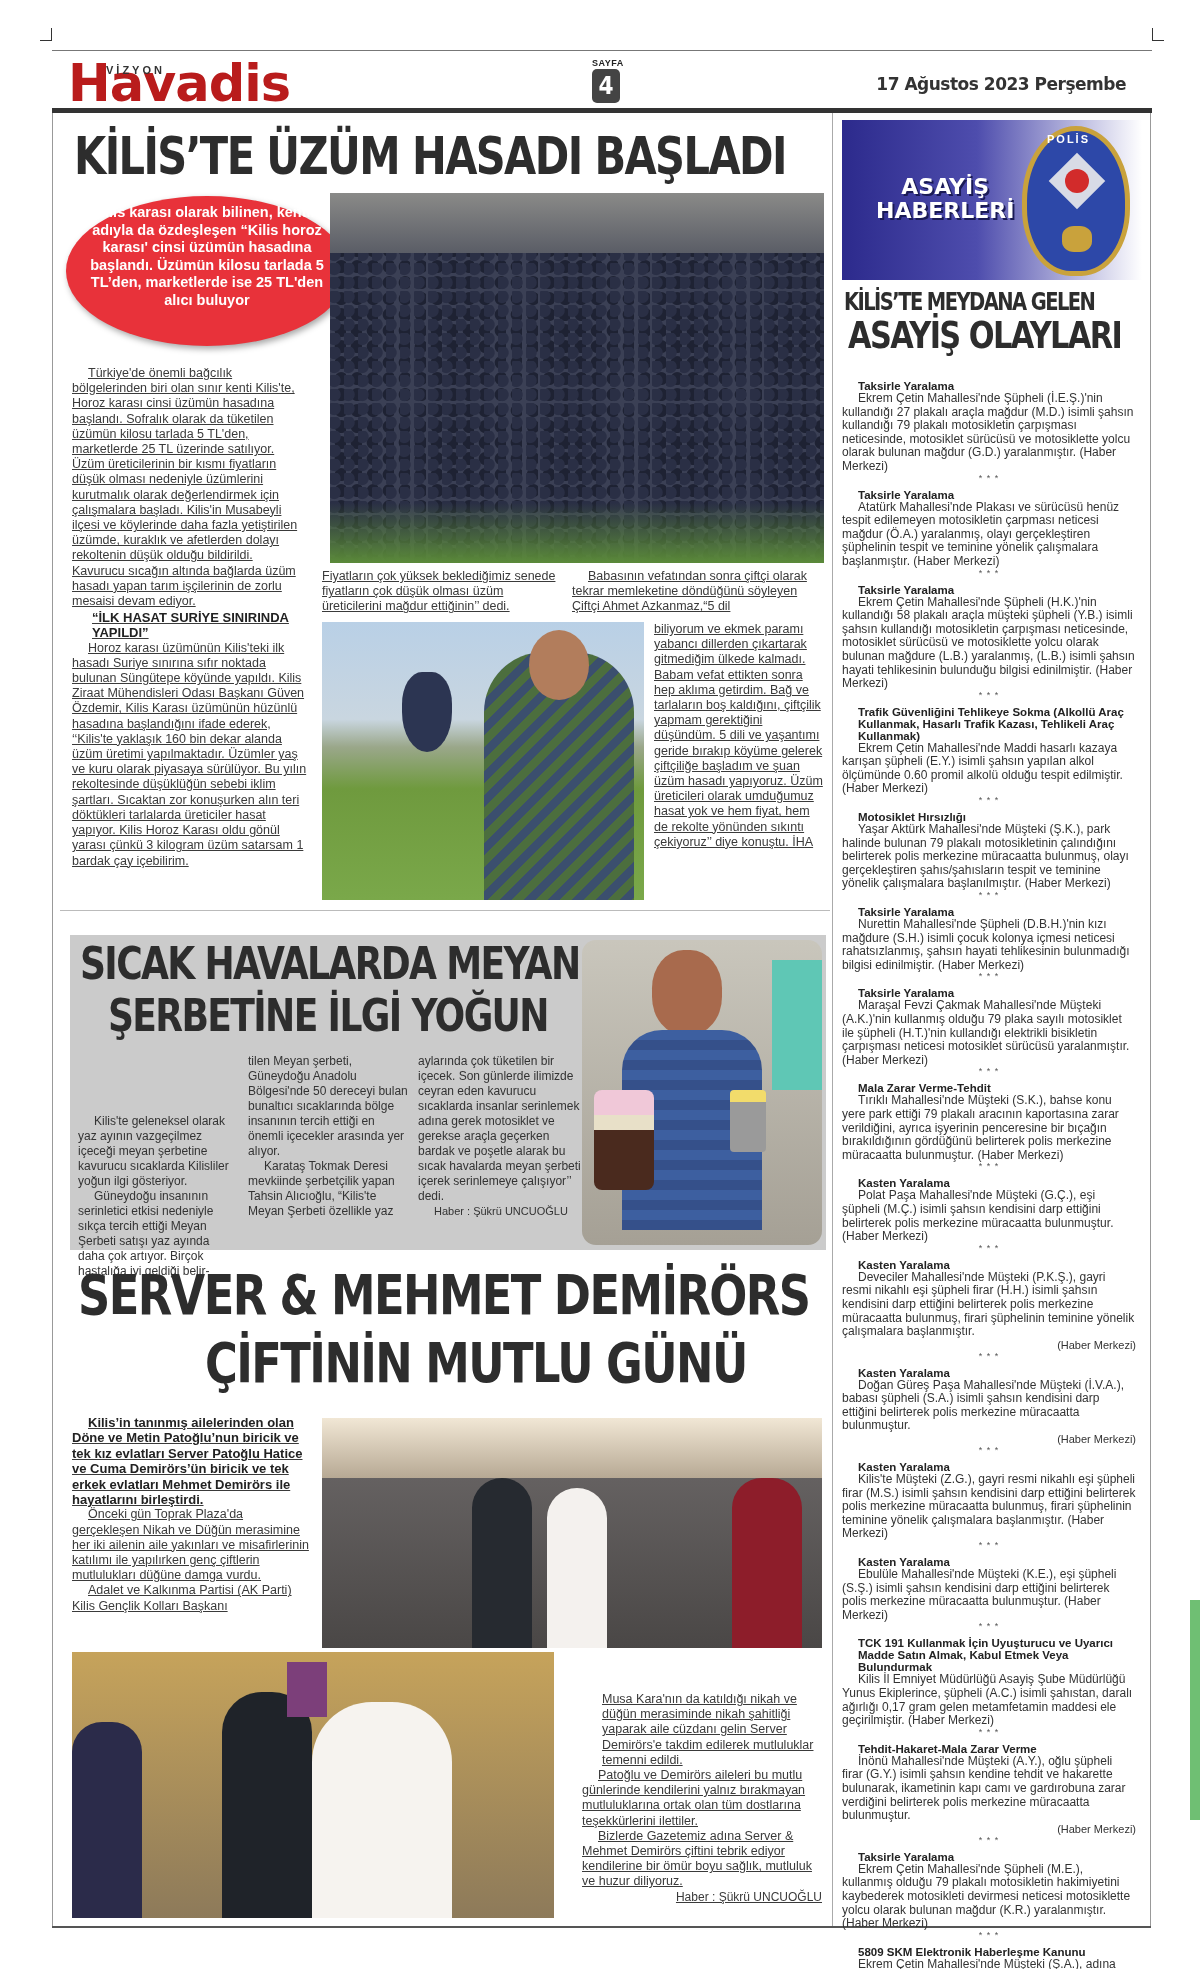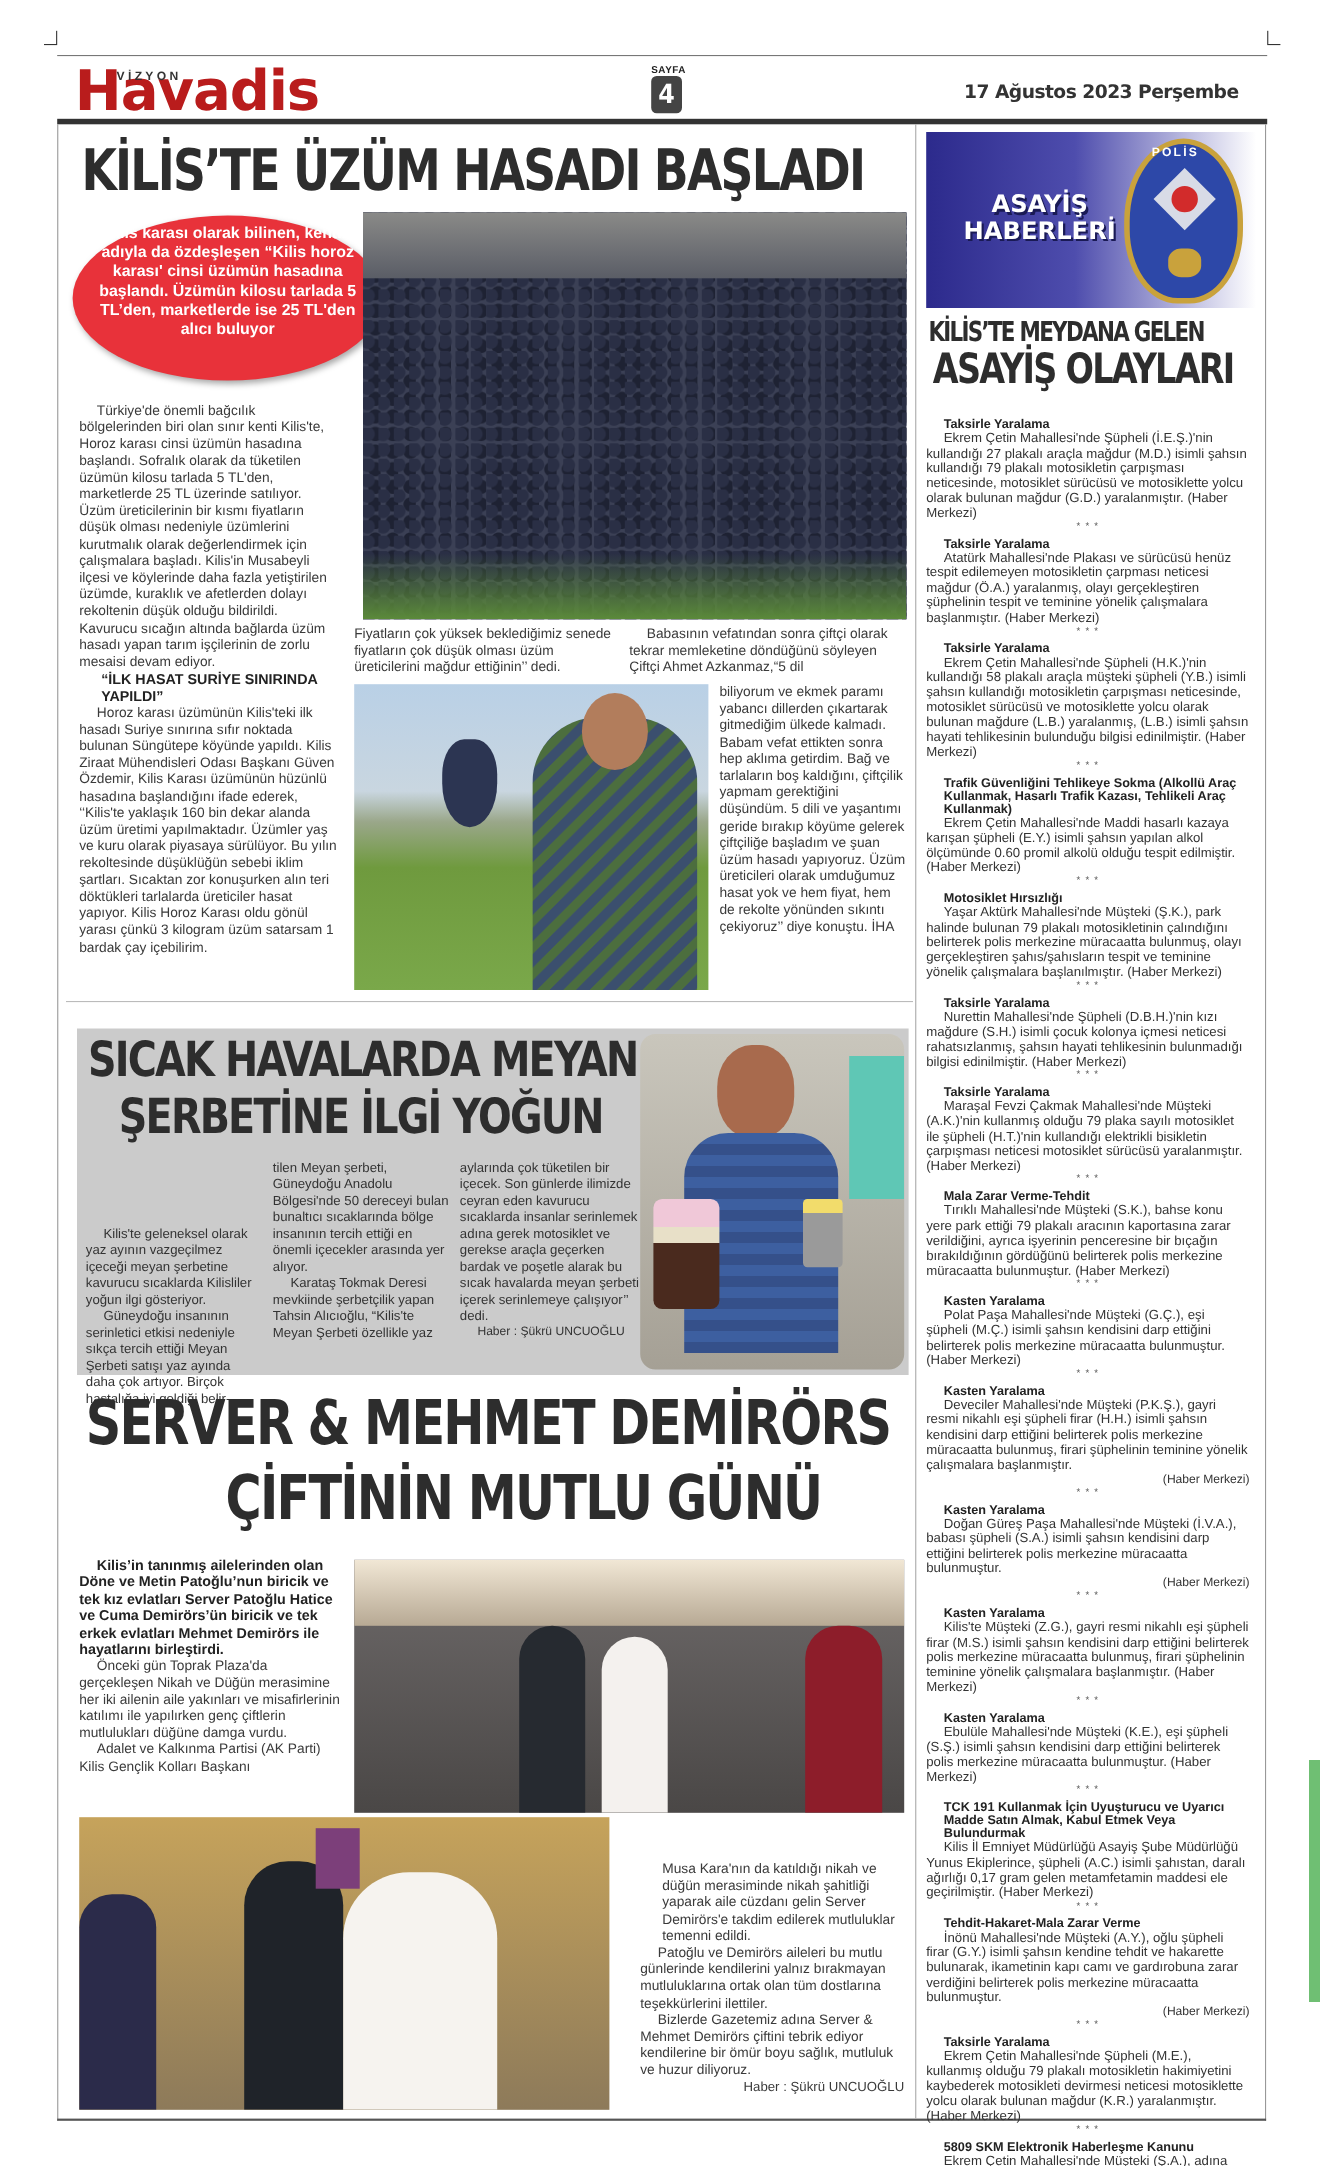--- a/index.html
+++ b/index.html
@@ -10,21 +10,21 @@
   .masthead-bottom { position:absolute; left:52px; top:108px; width:1100px; height:5px; background:#333; }
   .logo { position:absolute; left:68px; top:62px; }
   .logo .small { font-size:11px; letter-spacing:3px; color:#333; font-weight:bold; position:absolute; left:38px; top:2px; }
   .logo .big { font-family:"DejaVu Sans", sans-serif; font-weight:bold; font-size:51px; color:#b91c1c; letter-spacing:-1px; line-height:44px; }
   .pagebox { position:absolute; left:592px; top:58px; text-align:center; }
   .pagebox .lbl { font-size:9px; font-weight:bold; color:#222; letter-spacing:0.5px; }
   .pagebox .num { background:#444; color:#fff; border-radius:5px; width:28px; height:34px; line-height:34px; font-size:24px; font-weight:bold; font-family:"DejaVu Sans Condensed","DejaVu Sans",sans-serif; margin-top:1px; }
   .date { position:absolute; right:74px; top:74px; font-size:17px; font-weight:bold; color:#333; font-family:"DejaVu Sans", sans-serif; letter-spacing:-0.5px; }
   .vline { position:absolute; background:#999; width:1px; }
   .headline { font-family:"DejaVu Sans", sans-serif; font-weight:bold; color:#2d2d2d; letter-spacing:-2px; transform-origin:left top; white-space:nowrap; }
-  .body-text { font-size:12.5px; line-height:15.2px; color:#3a3a3a; }
+  .body-text { font-size:12.5px; line-height:15.2px; color:#3a3a3a;text-decoration:underline; }
   .body-text p { text-indent:16px; }
   .col-text { font-size:12px; line-height:15px; color:#333; }
   .oval { position:absolute; left:66px; top:196px; width:282px; height:150px; background:#e8323a; border-radius:50%; color:#fff; font-weight:bold; font-size:14.5px; line-height:17.5px; text-align:center; padding-top:8px; box-shadow: 2px 3px 6px rgba(0,0,0,0.35); }
   .photo { position:absolute; overflow:hidden; }
   .grapes-bg { background: radial-gradient(circle at 30% 40%, #2a2f45 0 6px, transparent 7px), radial-gradient(circle at 70% 60%, #1e2233 0 6px, transparent 7px), #3b4055; background-size: 14px 14px, 16px 16px, auto; }
   .gray-panel { position:absolute; left:70px; top:935px; width:756px; height:315px; background:#cbcbcb; }
   .asayis-item-title { font-weight:bold; font-size:11.5px; color:#222; padding-left:16px; margin-top:6px; }
   .asayis-item-body { font-size:12px; line-height:13.6px; color:#333; text-indent:16px; }
   .stars { text-align:center; font-size:9px; color:#555; line-height:9px; letter-spacing:1px; }
   .right-src { text-align:right; font-size:11px; color:#333; line-height:13px; }

